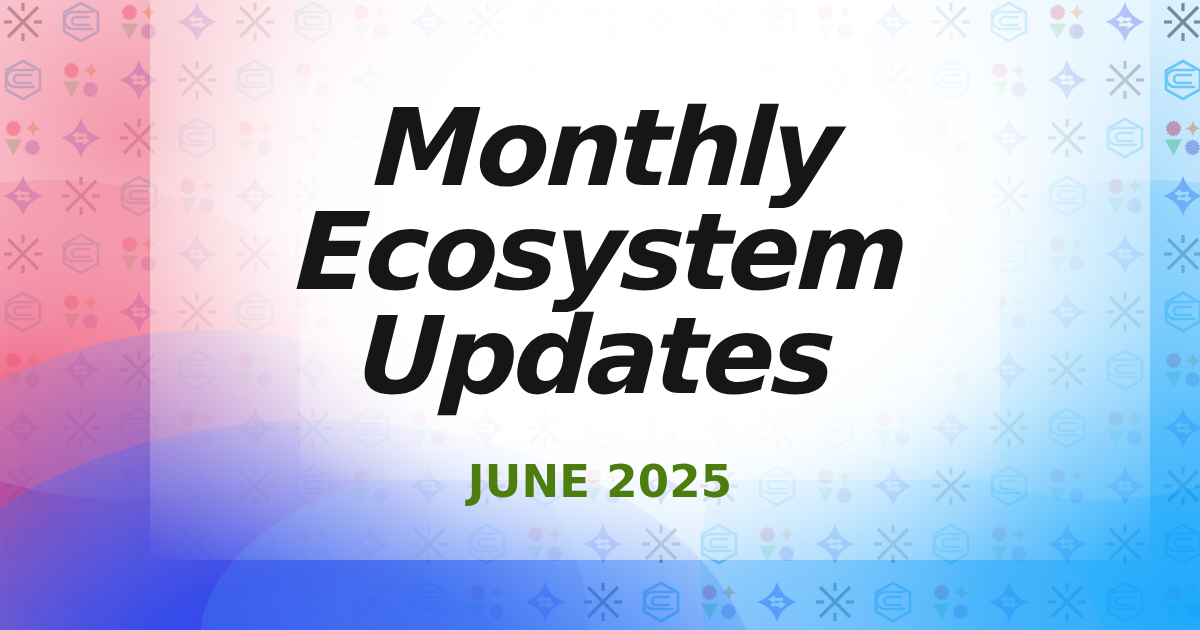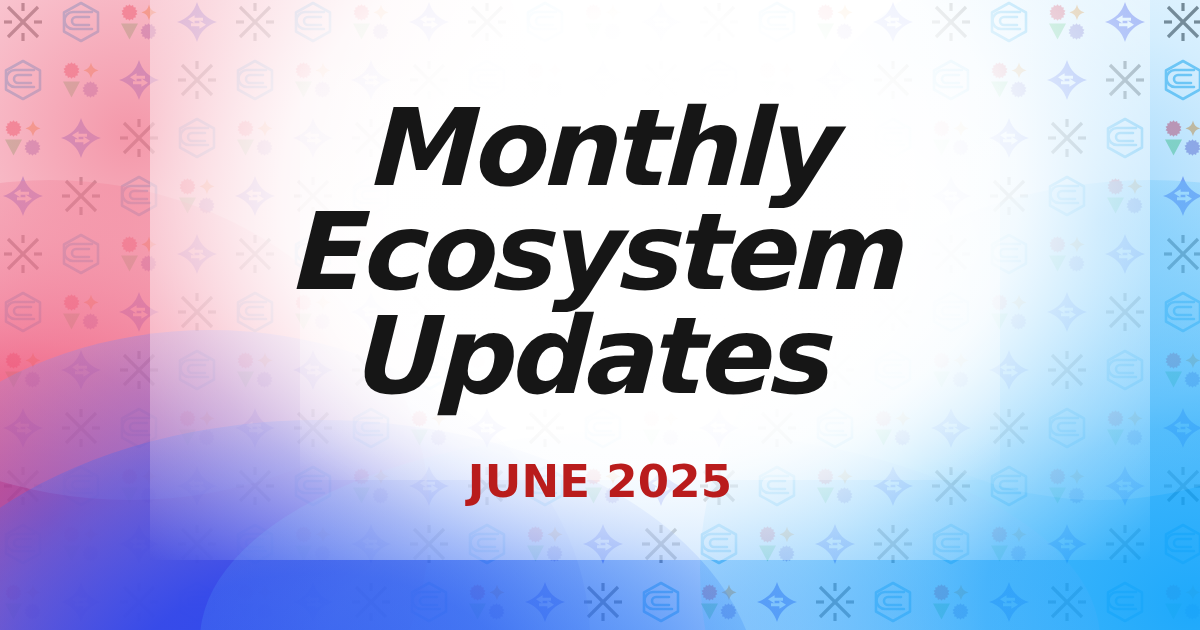--- a/index.html
+++ b/index.html
@@ -96,21 +96,21 @@
     -webkit-font-smoothing:antialiased;
   }
   #headline .hl-line{display:block;white-space:nowrap;}
   #subtitle{
     margin:0;
     margin-top:46px;
     font-family:"DejaVu Sans","Liberation Sans",sans-serif;
     font-weight:700;
     font-size:45px;
     letter-spacing:0.005em;
-    color:#b91c1c;
+    color:#4d7c0f;
     text-align:center;
     white-space:nowrap;
   }
 </style>
 </head>
 <body>
 
 <div id="banner">
 
   <div id="pattern">

